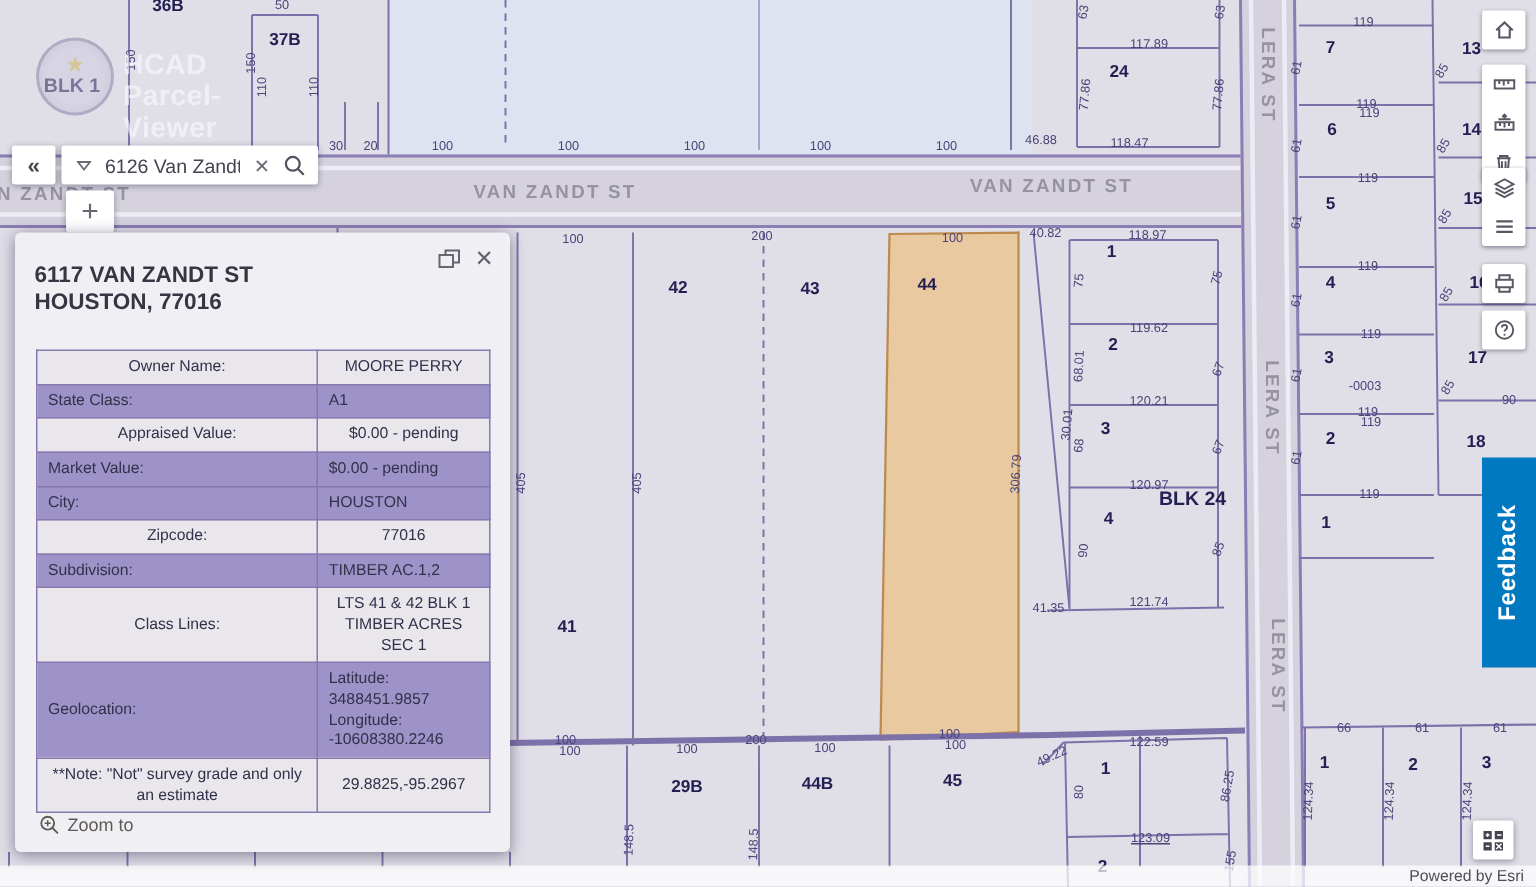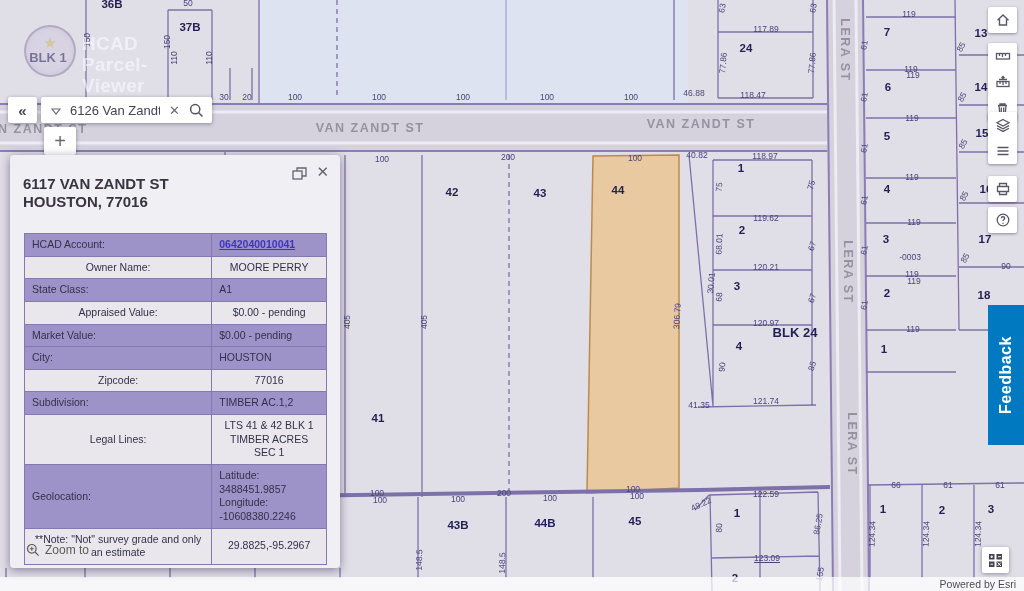--- a/index.html
+++ b/index.html
@@ -119,21 +119,21 @@
       <span class="ml s" style="left: 852px; top: 444px; transform: translate(-50%, -50%) rotate(90deg);">LERA ST</span>
       <span class="ml b" style="left: 48px; top: 57px;">BLK 1</span>
       <span class="ml b" style="left: 795px; top: 332px;">BLK 24</span>
       <span class="ml p" style="left: 112px; top: 4px;">36B</span>
       <span class="ml p" style="left: 190px; top: 27px;">37B</span>
       <span class="ml p" style="left: 746px; top: 48px;">24</span>
       <span class="ml p" style="left: 452px; top: 192px;">42</span>
       <span class="ml p" style="left: 540px; top: 193px;">43</span>
       <span class="ml p" style="left: 618px; top: 190px;">44</span>
       <span class="ml p" style="left: 378px; top: 418px;">41</span>
-      <span class="ml p" style="left: 458px; top: 525px;">43B</span>
+      <span class="ml p" style="left: 458px; top: 525px;">29B</span>
       <span class="ml p" style="left: 545px; top: 523px;">44B</span>
       <span class="ml p" style="left: 635px; top: 521px;">45</span>
       <span class="ml p" style="left: 741px; top: 168px;">1</span>
       <span class="ml p" style="left: 742px; top: 230px;">2</span>
       <span class="ml p" style="left: 737px; top: 286px;">3</span>
       <span class="ml p" style="left: 739px; top: 346px;">4</span>
       <span class="ml p" style="left: 737px; top: 513px;">1</span>
       <span class="ml p" style="left: 735px; top: 578px;">2</span>
       <span class="ml p" style="left: 887px; top: 32px;">7</span>
       <span class="ml p" style="left: 888px; top: 87px;">6</span>
@@ -271,24 +271,20 @@
           <rect x="1" y="4" width="9" height="8" fill="none" stroke="#66626e" stroke-width="1.3"></rect>
           <path d="M5,4 V1 H14 V9 H10" fill="none" stroke="#66626e" stroke-width="1.3"></path>
         </svg>
     </span>
     <span id="popup-close">✕</span>
     <div id="popup-title">
       <div>6117 VAN ZANDT ST</div>
       <div>HOUSTON, 77016</div>
     </div>
     <div id="popup-table">
-        <div class="prow alt0">
-          <div class="pcell lab">HCAD Account:</div>
-          <div class="pcell val"><a href="#">0642040010041</a></div>
-        </div>
         <div class="prow alt1">
           <div class="pcell lab">Owner Name:</div>
           <div class="pcell val">MOORE PERRY</div>
         </div>
         <div class="prow alt0">
           <div class="pcell lab">State Class:</div>
           <div class="pcell val">A1</div>
         </div>
         <div class="prow alt1">
           <div class="pcell lab">Appraised Value:</div>
@@ -304,21 +300,21 @@
         </div>
         <div class="prow alt1">
           <div class="pcell lab">Zipcode:</div>
           <div class="pcell val">77016</div>
         </div>
         <div class="prow alt0">
           <div class="pcell lab">Subdivision:</div>
           <div class="pcell val">TIMBER AC.1,2</div>
         </div>
         <div class="prow alt1">
-          <div class="pcell lab">Legal Lines:</div>
+          <div class="pcell lab">Class Lines:</div>
           <div class="pcell val">LTS 41 &amp; 42 BLK 1
 TIMBER ACRES SEC 1</div>
         </div>
         <div class="prow alt0">
           <div class="pcell lab">Geolocation:</div>
           <div class="pcell val">Latitude: 3488451.9857
 Longitude:
 -10608380.2246</div>
         </div>
         <div class="prow alt1">

